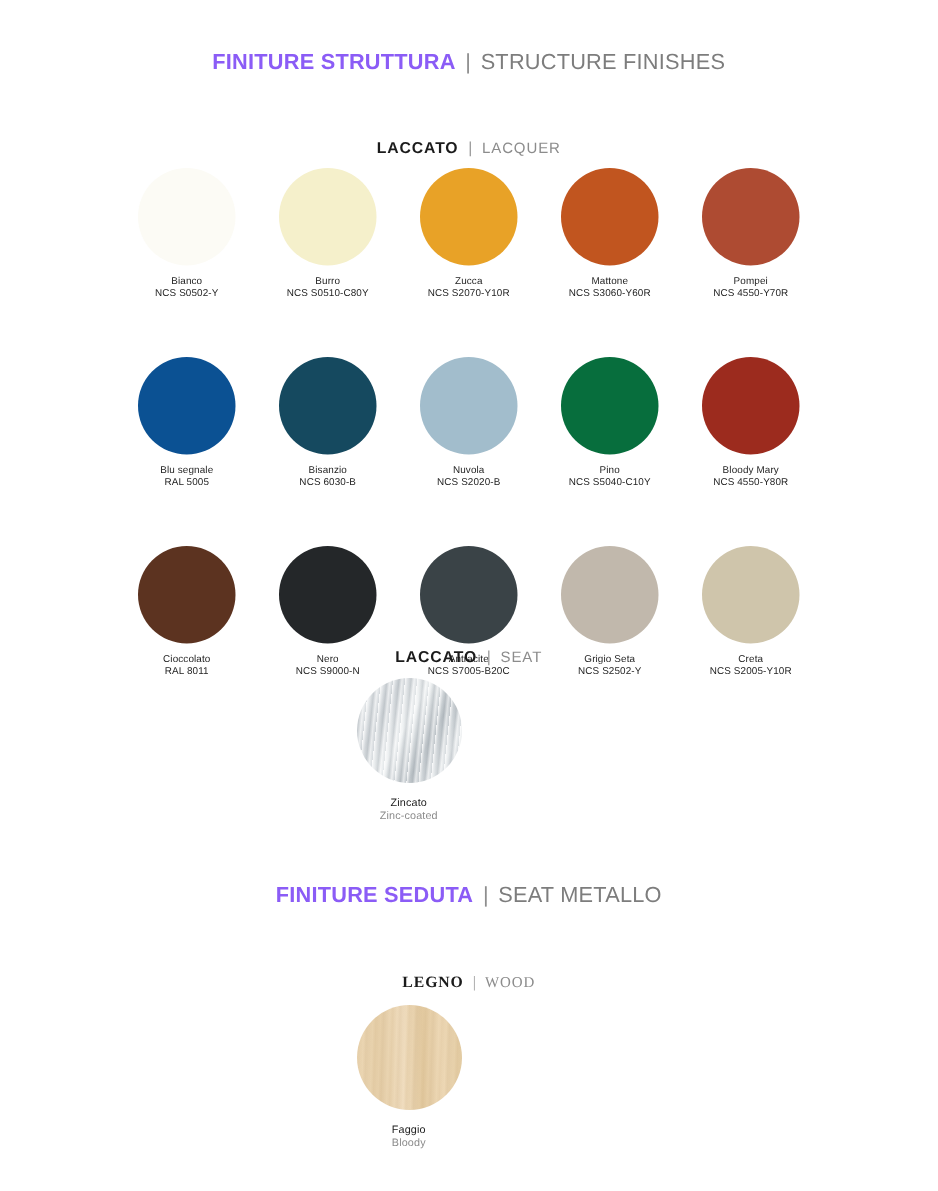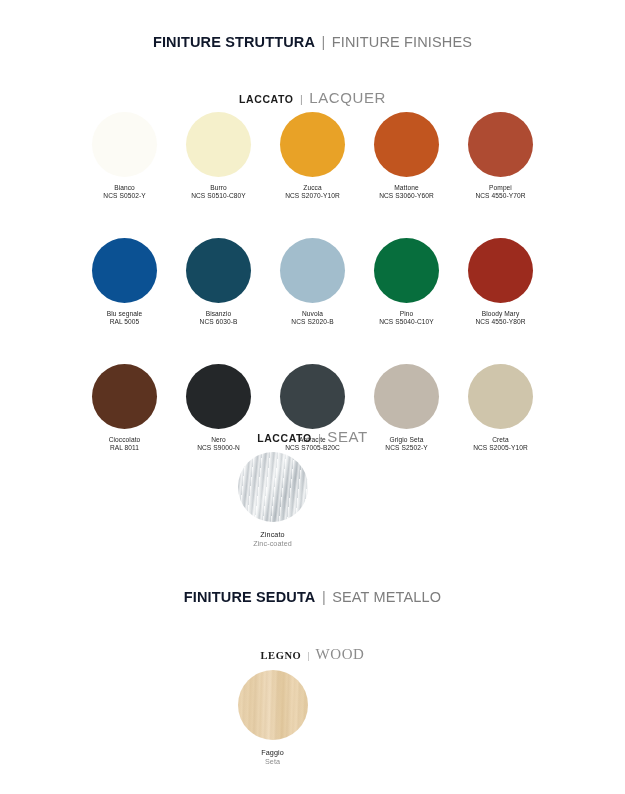--- a/index.html
+++ b/index.html
@@ -16,21 +16,21 @@
 
   
   .banner {
     text-align: center;
     width: 100%;
   }
   .banner .it {
     font-weight: bold;
     font-size: 14.5px;
     letter-spacing: 0.15px;
-    color: #0f172a;
+    color: #8b5cf6;
   }
   .banner .sep {
     font-weight: normal;
     font-size: 14.5px;
     color: #8e8e8e;
     margin: 0 2px;
   }
   .banner .en {
     font-weight: normal;
     font-size: 14.5px;
@@ -54,21 +54,21 @@
     letter-spacing: 0.6px;
     color: #1b1b1b;
   }
   .group-title .sep {
     font-size: 10.5px;
     color: #9a9a9a;
     margin: 0 2px;
     font-weight: normal;
   }
   .group-title .en {
-    font-size: 15px;
+    font-size: 10px;
     letter-spacing: 0.6px;
     color: #8c8c8c;
     font-weight: normal;
   }
 
   #group-lacquer { top: 89px; }
   #group-metal   { top: 428px; }
   #group-wood    { top: 645px; font-family: Liberation Serif, serif; }
 
   
@@ -183,21 +183,21 @@
         rgba(240,221,186,0.00) 11px),
       linear-gradient(90deg, #ecd7b4 0%, #e6cfa9 22%, #f0ddbf 44%, #e2c99f 62%, #eed9b7 80%, #e3cca3 100%);
   }
 </style>
 </head>
 <body>
 
 <div class="banner" id="banner-structure">
   <span class="it">FINITURE STRUTTURA</span>
   <span class="sep">|</span>
-  <span class="en">FINITURE FINISHES</span>
+  <span class="en">STRUCTURE FINISHES</span>
 </div>
 
 <div class="group-title" id="group-lacquer">
   <span class="it">LACCATO</span>
   <span class="sep">|</span>
   <span class="en">LACQUER</span>
 </div>
 
 <div class="grid" id="grid-lacquer">
 
@@ -347,16 +347,16 @@
   <span class="it">LEGNO</span>
   <span class="sep">|</span>
   <span class="en">WOOD</span>
 </div>
 
 <div class="single-wrap" id="single-wood">
   <div class="single-cell">
     <div class="disc-lg beech"></div>
     <div class="single-label">
       <span class="single-name">Faggio</span>
-      <span class="single-sub">Seta</span>
+      <span class="single-sub">Bloody</span>
     </div>
   </div>
 </div>
 
 </body></html>

